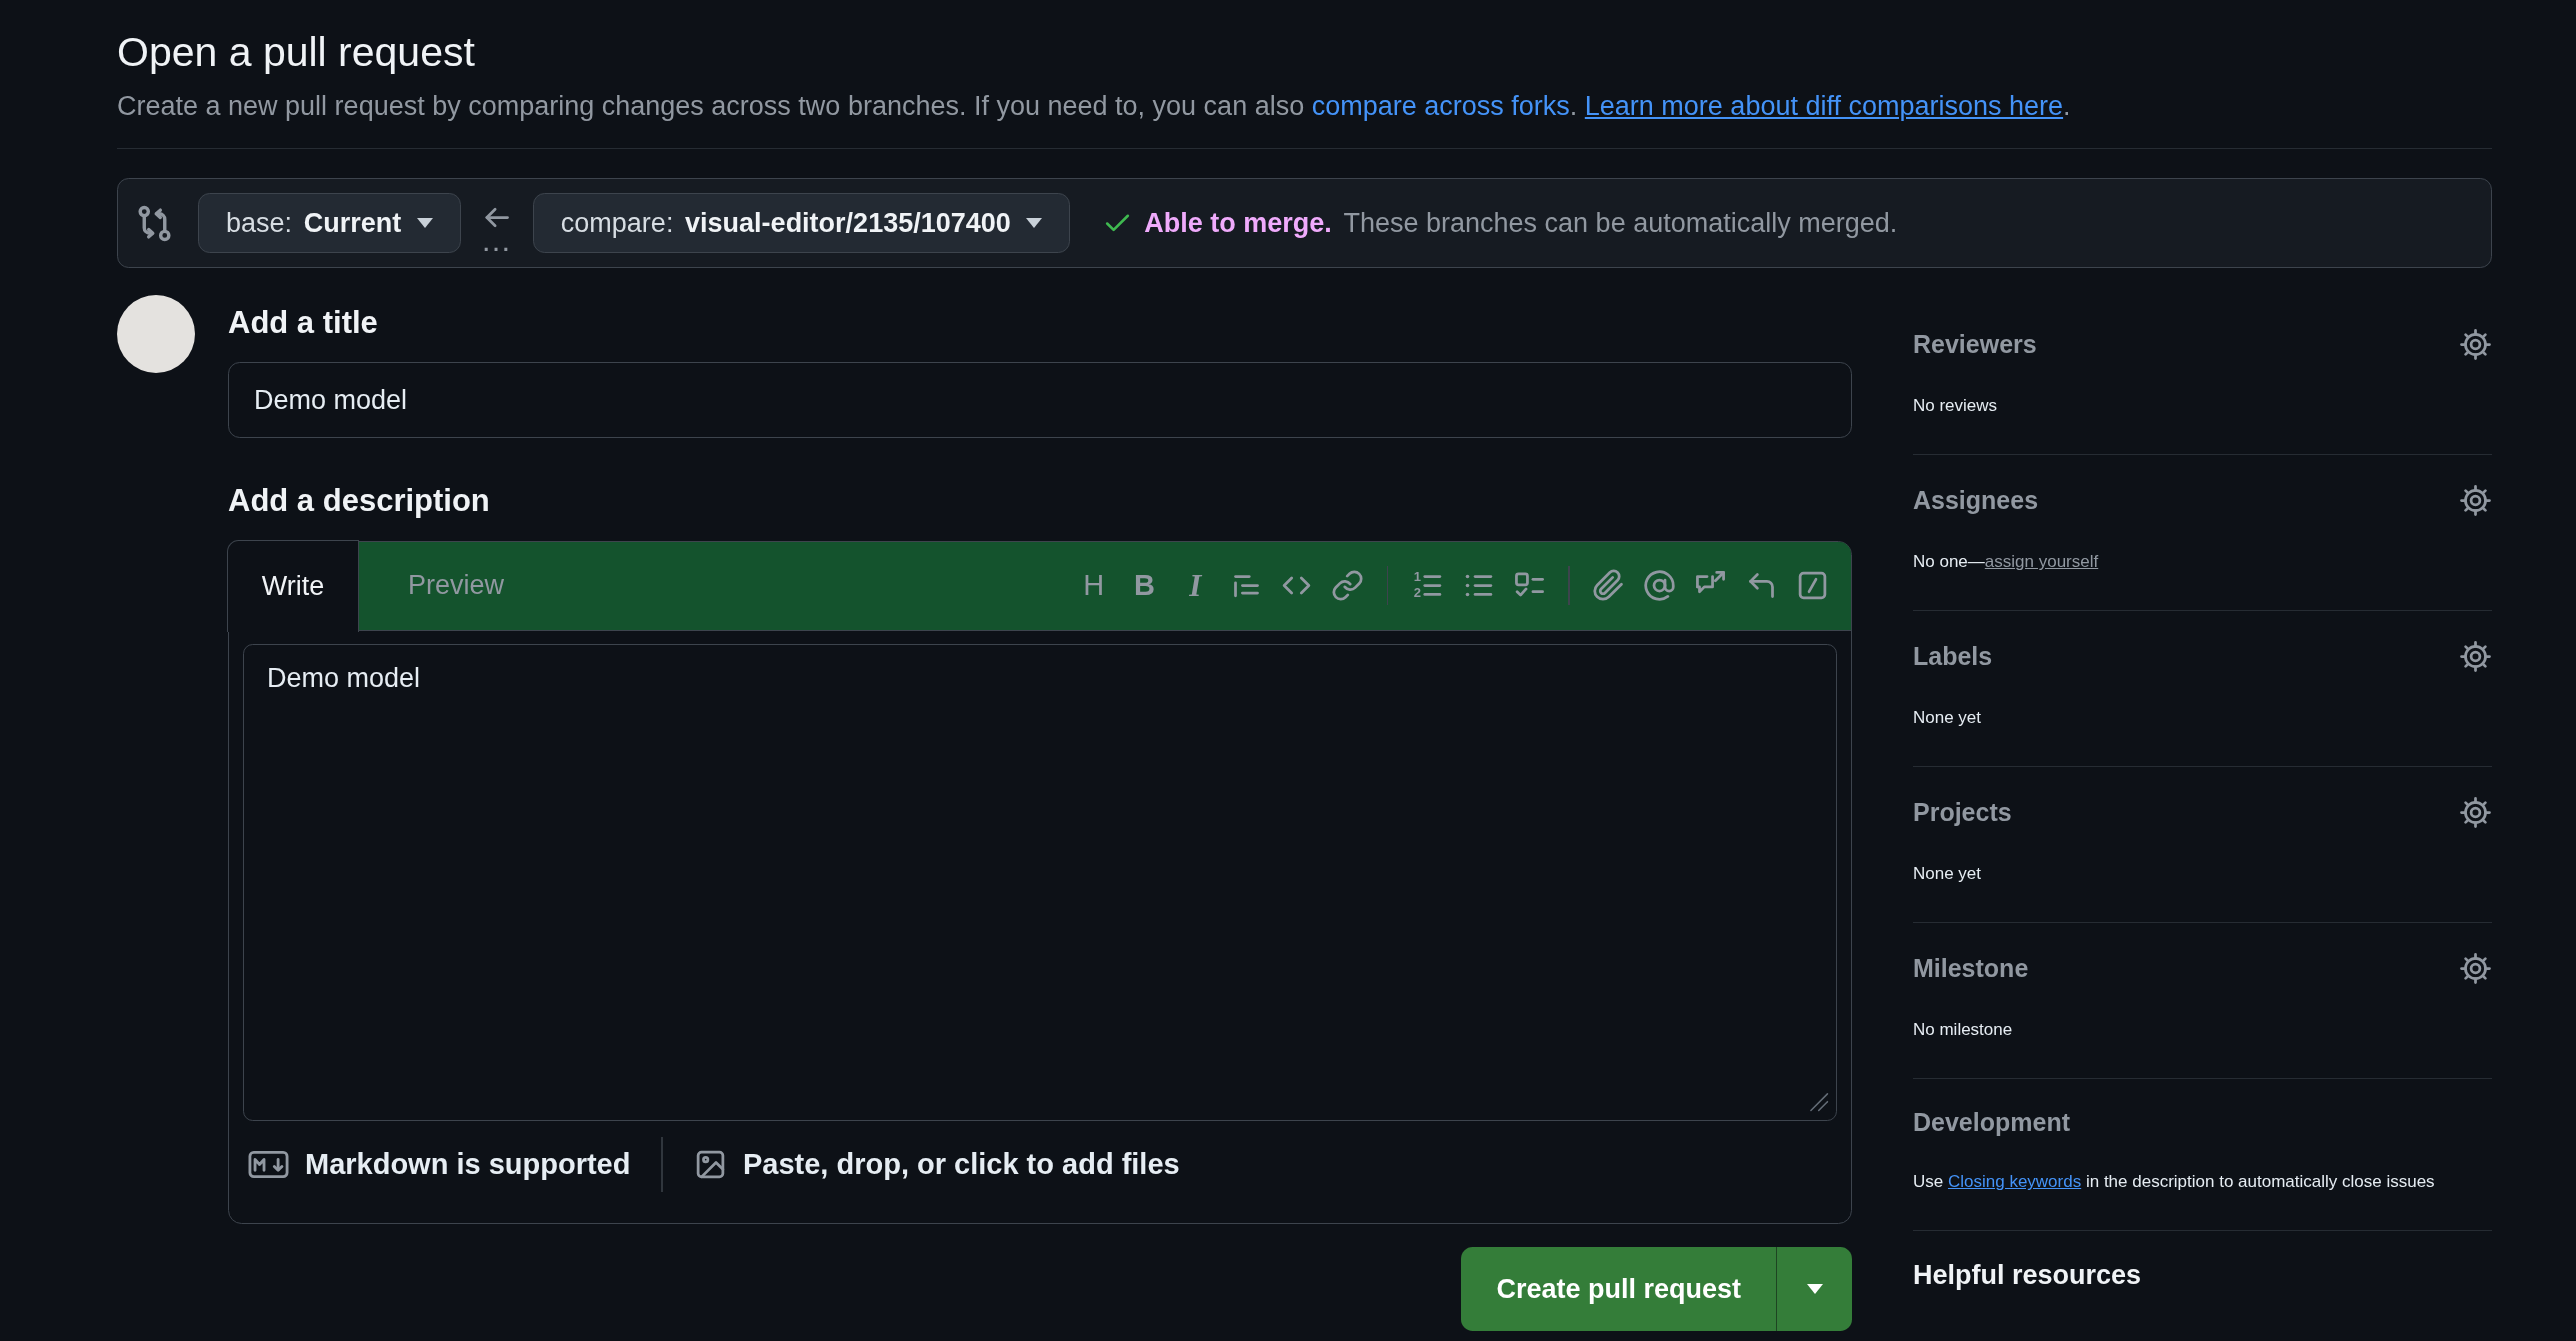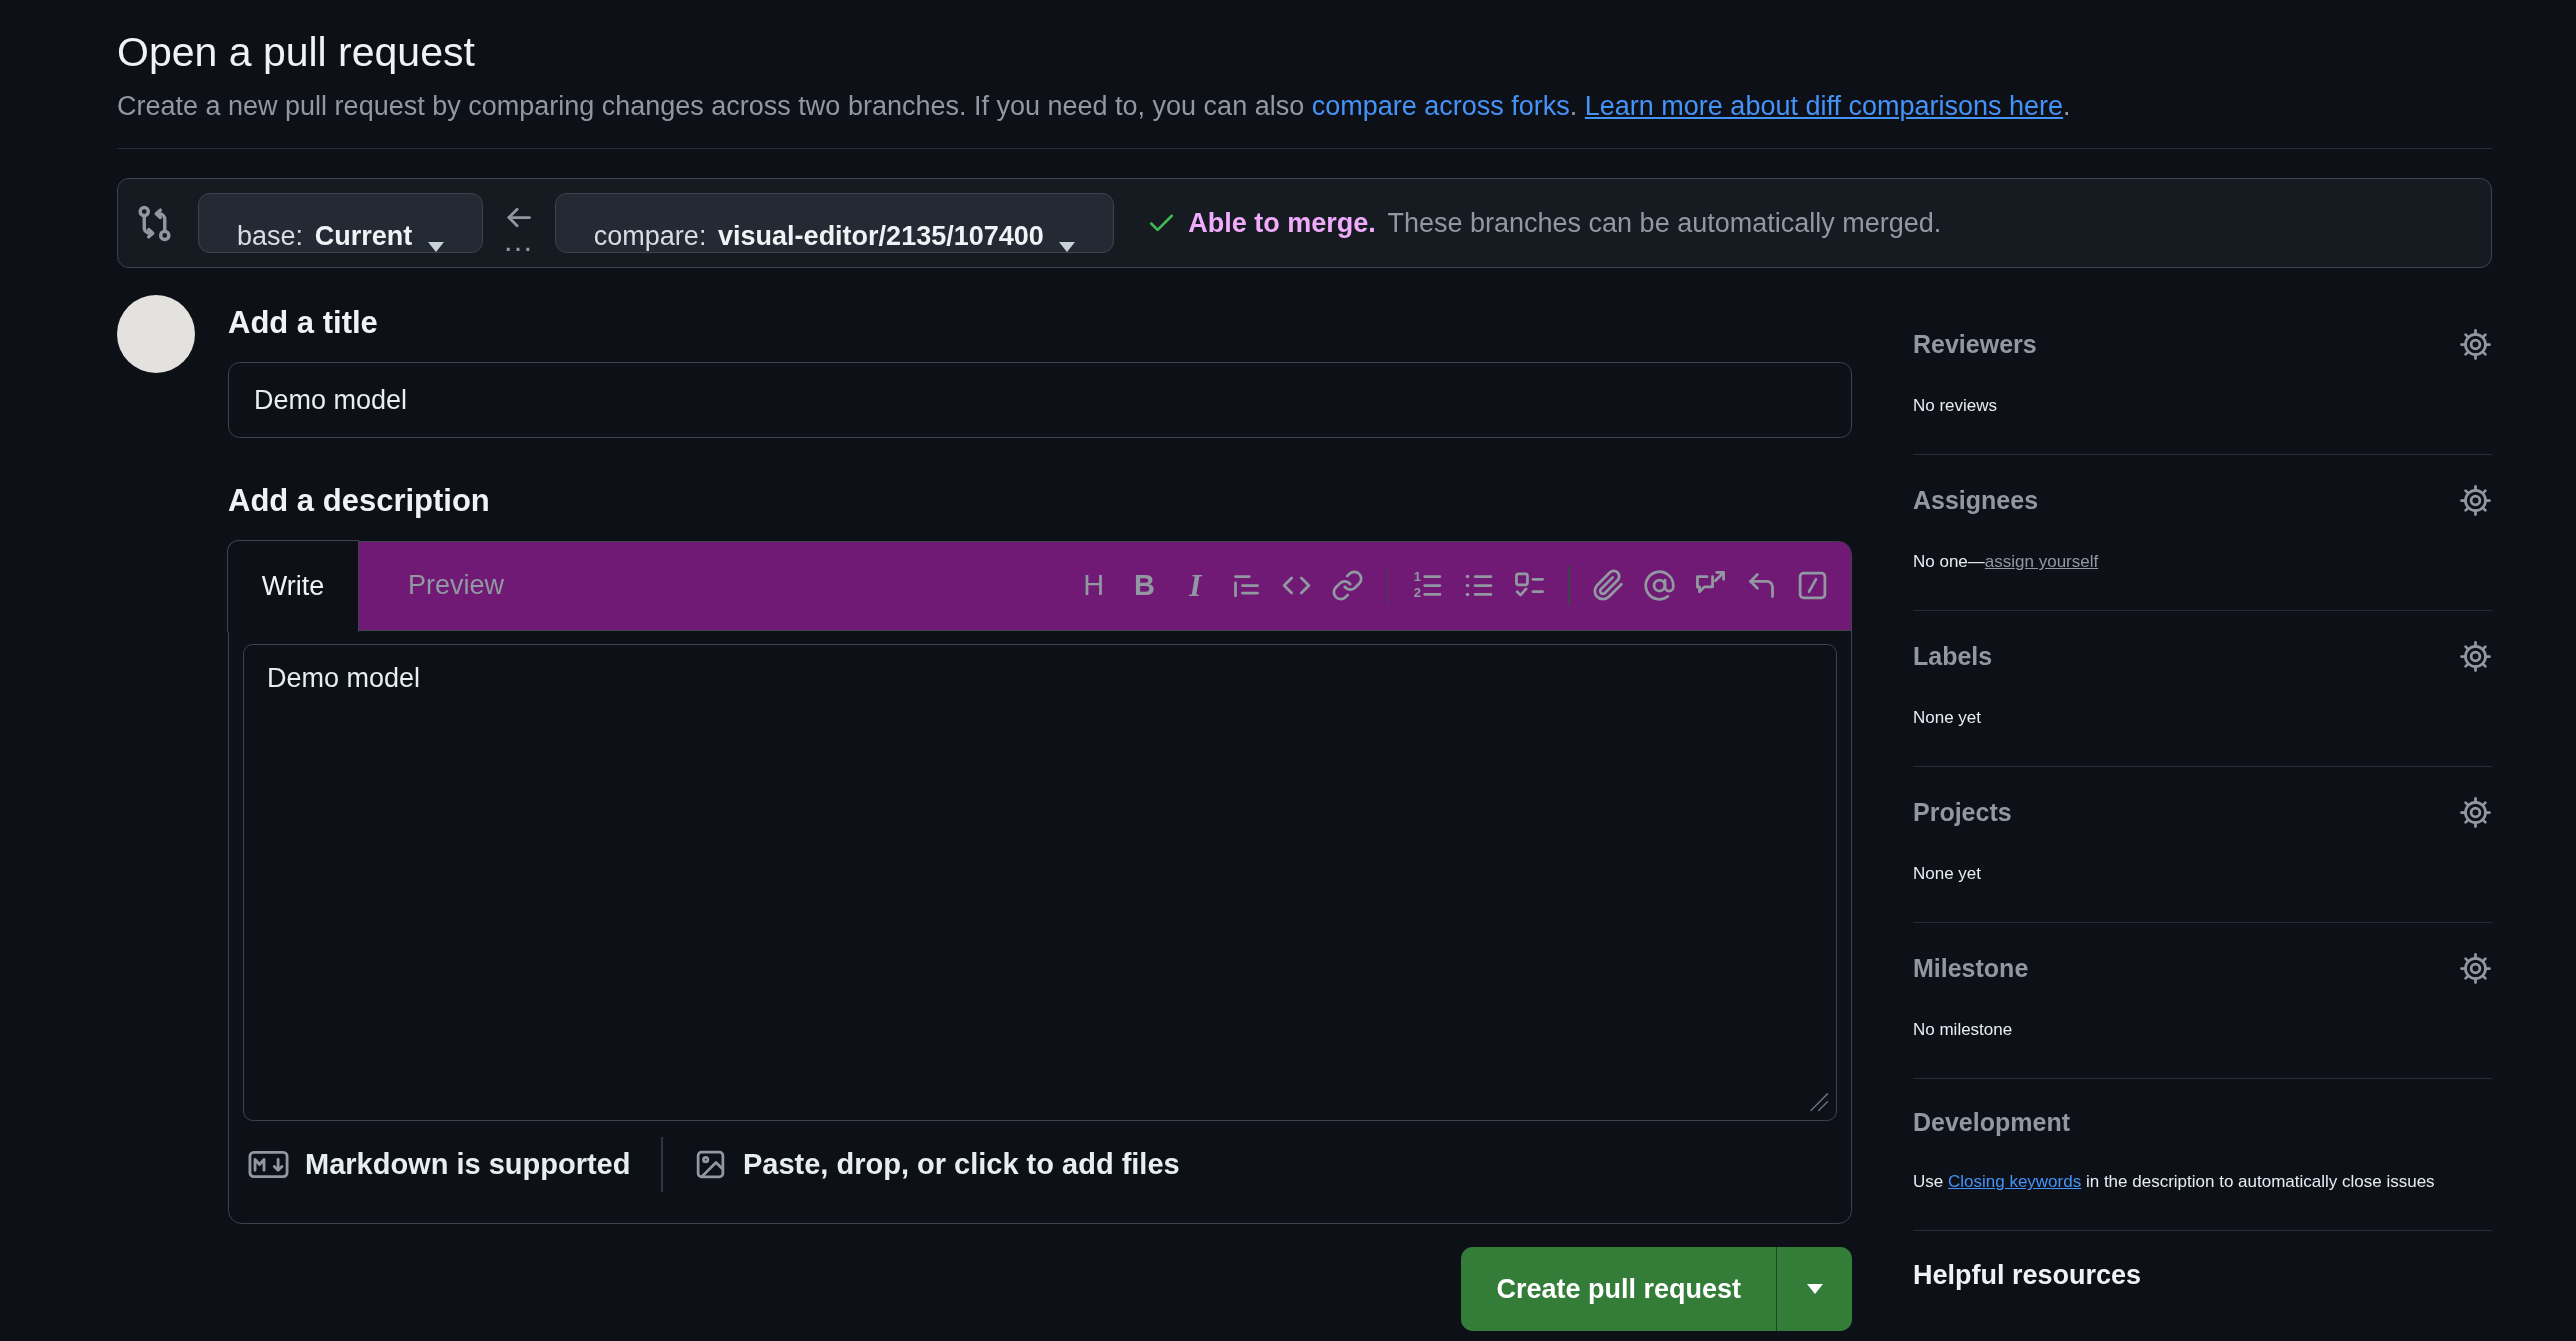--- a/index.html
+++ b/index.html
@@ -12,21 +12,21 @@
   h1.page-title{font-size:41px;font-weight:400;margin:7.8px 0 11.7px;color:#f0f3f6;}
   .subtitle{font-size:27px;line-height:37px;color:#9198a1;}
   .link{color:#4493f8;text-decoration:none;cursor:pointer;}
   .link.u{text-decoration:underline;}
   hr.head-rule{border:none;border-top:1.9px solid #262c33;margin:23.4px 0 0;}
 
   
   .compare-bar{margin-top:29px;height:88px;background:#161b22;border:1.9px solid #3d444d;border-radius:11.7px;
     display:flex;align-items:center;padding:0 15.6px;gap:23.4px;}
   .compare-icon{color:#9198a1;}
-  .branch-btn{display:flex;align-items:flex-end;gap:11.7px;height:58px;padding:0 38px;background:#232a33;
+  .branch-btn{display:flex;align-items:center;gap:11.7px;height:58px;padding:0 27px;background:#232a33;
     border:1.9px solid #3d444d;border-radius:11.7px;font-size:27px;color:#d7dde3;cursor:pointer;white-space:nowrap;}
   .branch-btn b{color:#f0f3f6;font-weight:700;}
   .caret{width:0;height:0;border-left:8.8px solid transparent;border-right:8.8px solid transparent;
     border-top:10.7px solid #c9d1d9;margin-left:3.9px;}
   .range-arrow{display:flex;flex-direction:column;align-items:center;color:#9198a1;margin:0 -3.9px;}
   .range-arrow .dots{font-size:31px;line-height:9.7px;margin-top:1.9px;letter-spacing:1.9px;color:#9198a1;}
   .merge-status{display:flex;align-items:center;gap:11.7px;margin-left:7.8px;font-size:27px;}
   .merge-ok{color:#f0abfc;font-weight:700;}
   .merge-rest{color:#9198a1;}
 
@@ -36,21 +36,21 @@
   .form-col{flex:1;margin-left:33px;min-width:0;}
   .sidebar{width:579px;margin-left:61px;flex:none;}
 
   .field-label{font-size:31px;font-weight:700;color:#f0f3f6;margin:9.7px 0 21.4px;}
   .title-input{width:100%;box-sizing:border-box;height:76px;background:#0d1117;border:1.9px solid #3d444d;
     border-radius:11.7px;color:#e6edf3;font-size:27px;font-family:"Liberation Sans",sans-serif;padding:0 25px;outline:none;}
   .desc-label{margin-top:45px;}
 
   
   .editor{margin-top:0;border:1.9px solid #3d444d;border-radius:13.6px;background:#0d1117;}
-  .editor-head{position:relative;height:88px;background:#701a75;border-bottom:1.9px solid #3d444d;
+  .editor-head{position:relative;height:88px;background:#14532d;border-bottom:1.9px solid #3d444d;
     border-radius:11.7px 11.7px 0 0;display:flex;align-items:center;}
   .tab-write{position:absolute;left:-1.9px;top:-1.9px;bottom:-1.9px;width:130px;background:#0d1117;
     border:1.9px solid #3d444d;border-bottom:none;border-radius:11.7px 0 0 0;display:flex;align-items:center;
     justify-content:center;font-size:27px;color:#f0f3f6;cursor:pointer;}
   .tab-preview{margin-left:146px;padding:0 33px;font-size:27px;color:#9198a1;cursor:pointer;}
   .toolbar{margin-left:auto;display:flex;align-items:center;padding-right:13.6px;}
   .tb{width:47px;height:47px;display:flex;align-items:center;justify-content:center;background:none;border:none;
     color:#9198a1;cursor:pointer;padding:0;margin:0 1.9px;}
   .tb .glyph{font-size:29px;color:#9198a1;line-height:1;}
   .tb .glyph.b{font-weight:800;}

